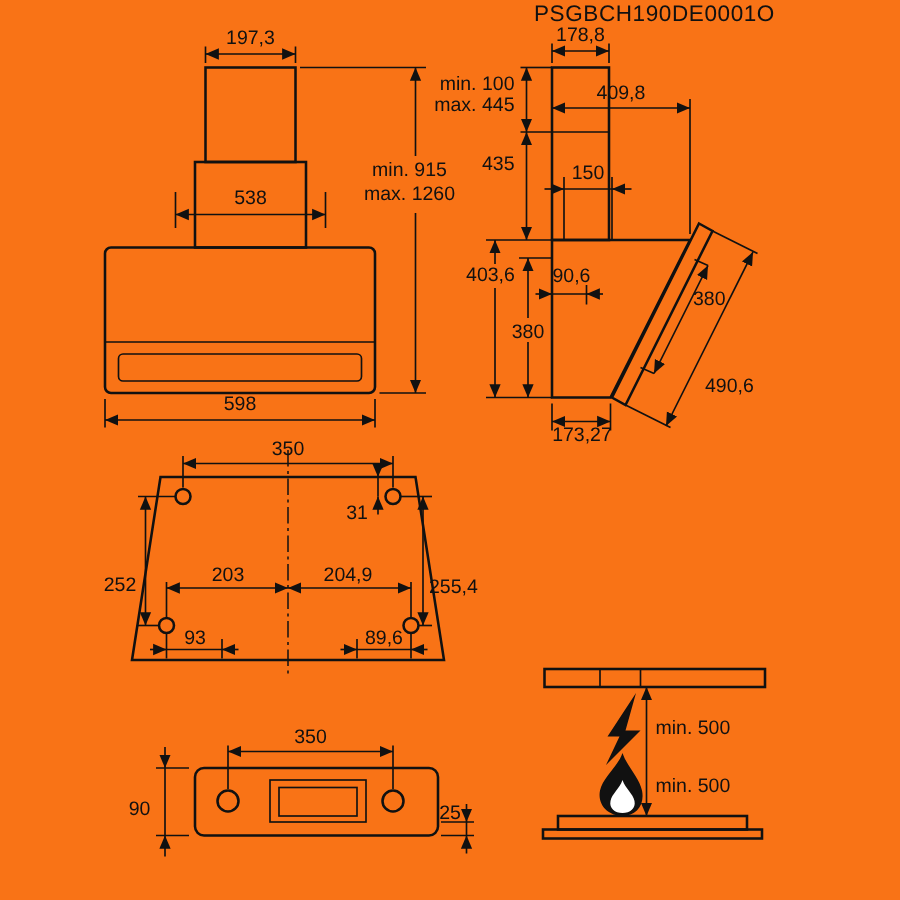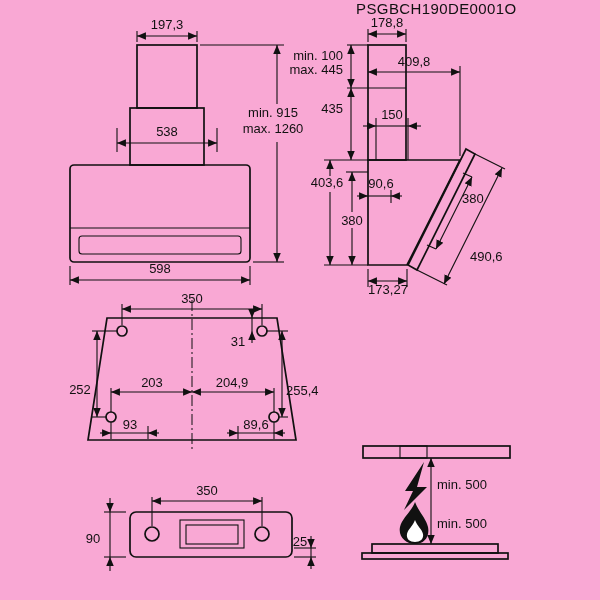--- a/index.html
+++ b/index.html
@@ -1,16 +1,16 @@
 <!DOCTYPE html>
 <html><head>
 <meta charset="utf-8">
 <style>
   html,body{margin:0;padding:0;background:#fff;}
-  .page{position:relative;width:600px;height:600px;background:#f9a8d4;overflow:hidden;}
+  .page{position:relative;width:600px;height:600px;background:#f97316;overflow:hidden;}
   svg text{font-family:"Liberation Sans","DejaVu Sans",sans-serif;font-size:13px;fill:#111;}
   svg .title-text{font-size:15px;letter-spacing:.4px;}
   .obj{fill:none;stroke:#111;stroke-width:1.7;stroke-linejoin:miter;}
   .thin{fill:none;stroke:#111;stroke-width:1.1;}
   .cl{fill:none;stroke:#111;stroke-width:1;stroke-dasharray:11 3 2 3;}
   .fillshape{fill:#111;stroke:none;}
   .whiteshape{fill:#fff;stroke:none;}
 </style>
 </head>
 <body>

